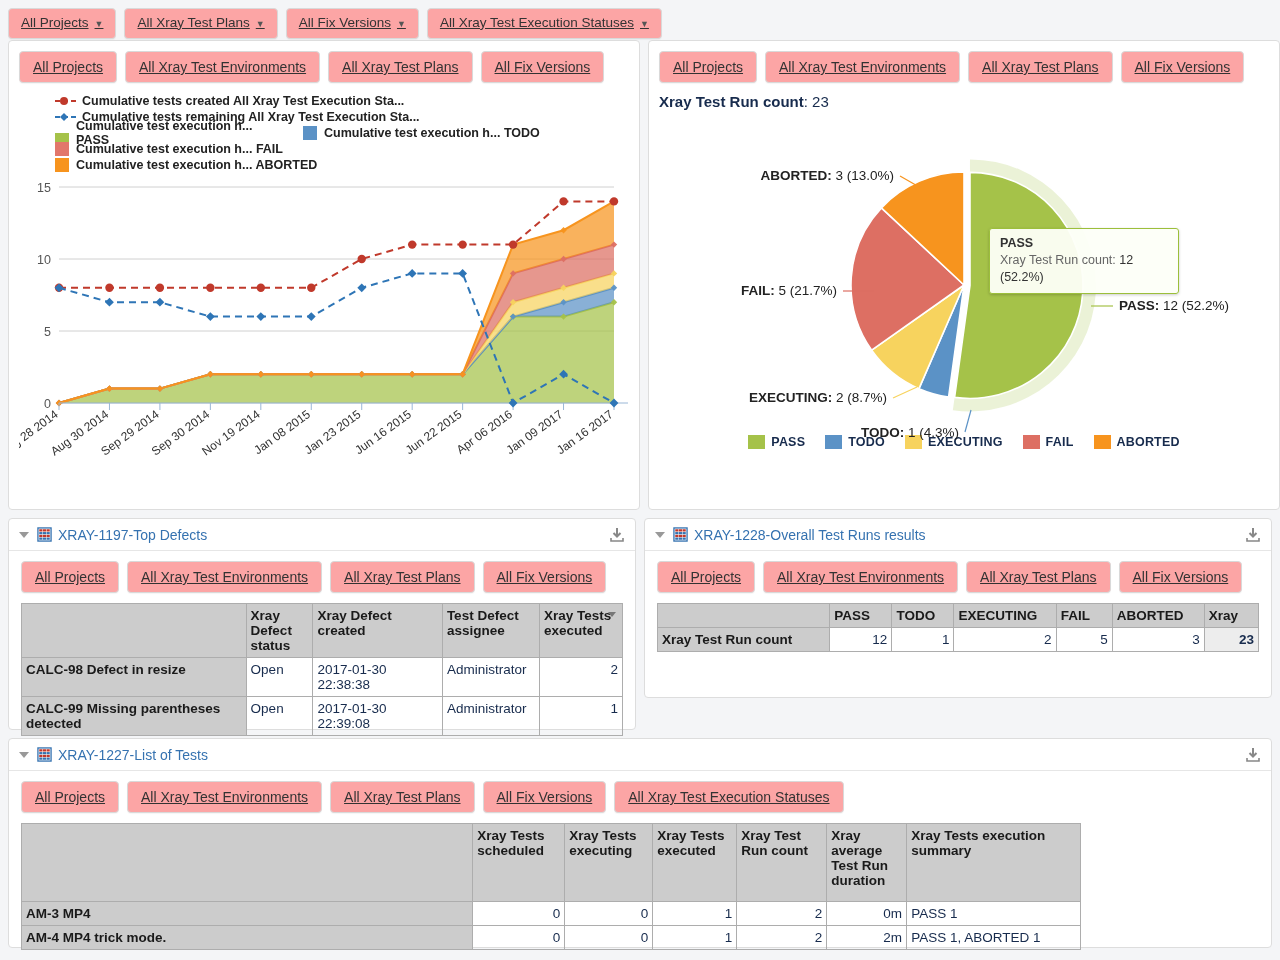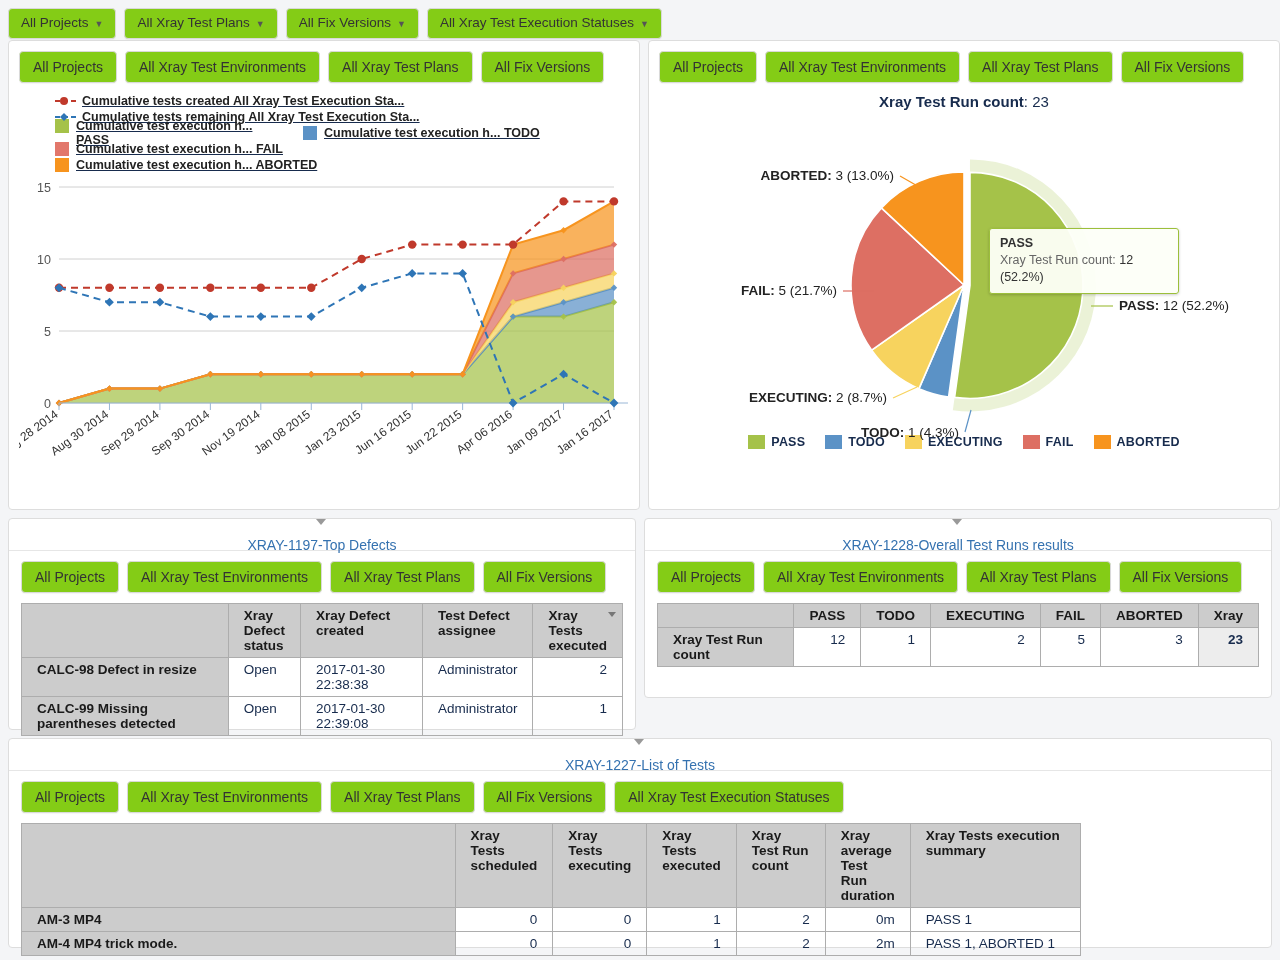--- a/index.html
+++ b/index.html
@@ -14,50 +14,50 @@
   }
 
   
   .topbar {
     display: flex; align-items: center; gap: 8px;
     padding: 6px 8px 0 8px;
     height: 40px;
     background: #f4f5f7;
   }
   .pill {
-    background: #84cc16;
+    background: #fca5a5;
     border: 1px solid #d9d9d9;
     border-radius: 4px;
     padding: 6px 12px;
     font-size: 13.5px;
     color: #333;
     white-space: nowrap;
     line-height: 16px;
     box-shadow: 0 1px 1px rgba(0,0,0,.04);
+    text-decoration: underline;
   }
   .pill .caret { margin-left: 6px; font-size: 9px; color: #555; }
 
   
   .row { display: flex; gap: 8px; padding: 0 8px 8px 8px; }
   .panel {
     background: #fff;
     border: 1px solid #ddd;
     border-radius: 4px;
     position: relative;
   }
   .panel.half { width: 632px; }
   .panel.full { width: 1264px; }
 
   .panel-head {
     display: flex; align-items: center;
     height: 32px;
     padding: 0 10px;
     border-bottom: 1px solid #e6e6e6;
     gap: 6px;
-    flex-direction: column;
   }
   .twisty {
     width: 0; height: 0;
     border-left: 5px solid transparent;
     border-right: 5px solid transparent;
     border-top: 6px solid #999;
     margin-right: 2px;
   }
   .grid-icon { width: 15px; height: 15px; display: block; }
   .panel-title {
@@ -67,26 +67,26 @@
 
   .panel-body { padding: 10px 12px 12px 12px; }
 
   .filterbar { display: flex; gap: 8px; flex-wrap: wrap; margin-bottom: 10px; }
   .filterbar .pill { padding: 7px 13px; font-size: 14px; }
 
   
   .chart-wrap { position: relative; }
   .legend-lines { margin: 4px 0 2px 36px; }
   .lg-row { display: flex; align-items: center; height: 16px; }
-  .lg-item { display: flex; align-items: flex-start; margin-right: 18px; text-decoration: underline; }
+  .lg-item { display: flex; align-items: flex-end; margin-right: 18px; }
   .lg-item span.txt { font-size: 12.5px; font-weight: bold; color: #222; }
   .sw { width: 14px; height: 14px; margin-right: 7px; flex: none; }
   .swline { width: 22px; height: 14px; margin-right: 5px; flex: none; position: relative; }
 
-  .pie-title { text-align: center; font-size: 15px; margin: 4px 0 0 0; }
+  .pie-title { font-size: 15px; margin: 4px 0 0 0; }
   .pie-title b { font-weight: bold; }
 
   .pie-legend { display: flex; justify-content: center; gap: 20px; margin-top: 6px; }
   .pie-legend .lbl { font-size: 12.5px; font-weight: bold; letter-spacing: .2px; }
   .pie-legend .sw { width: 17px; height: 14px; margin-right: 6px; }
   .pie-legend .it { display: flex; align-items: center; }
 
   .tooltip {
     position: absolute;
     background: rgba(253,255,248,.95);
@@ -98,21 +98,21 @@
     line-height: 17px;
   }
   .tooltip .t1 { font-weight: bold; color: #333; }
   .tooltip .t2 { color: #666; }
   .tooltip .t2 b { color: #333; font-weight: normal; }
 
   
   table.gt { border-collapse: collapse; width: 100%; font-size: 13.5px; }
   table.gt th, table.gt td {
     border: 1px solid #adadad;
-    padding: 4px 15px;
+    padding: 4px 4px;
     vertical-align: top;
   }
   table.gt th {
     background: #cccccc;
     text-align: left;
     font-weight: bold;
     color: #1a1a1a;
     vertical-align: top;
   }
   table.gt td.rowhead {

